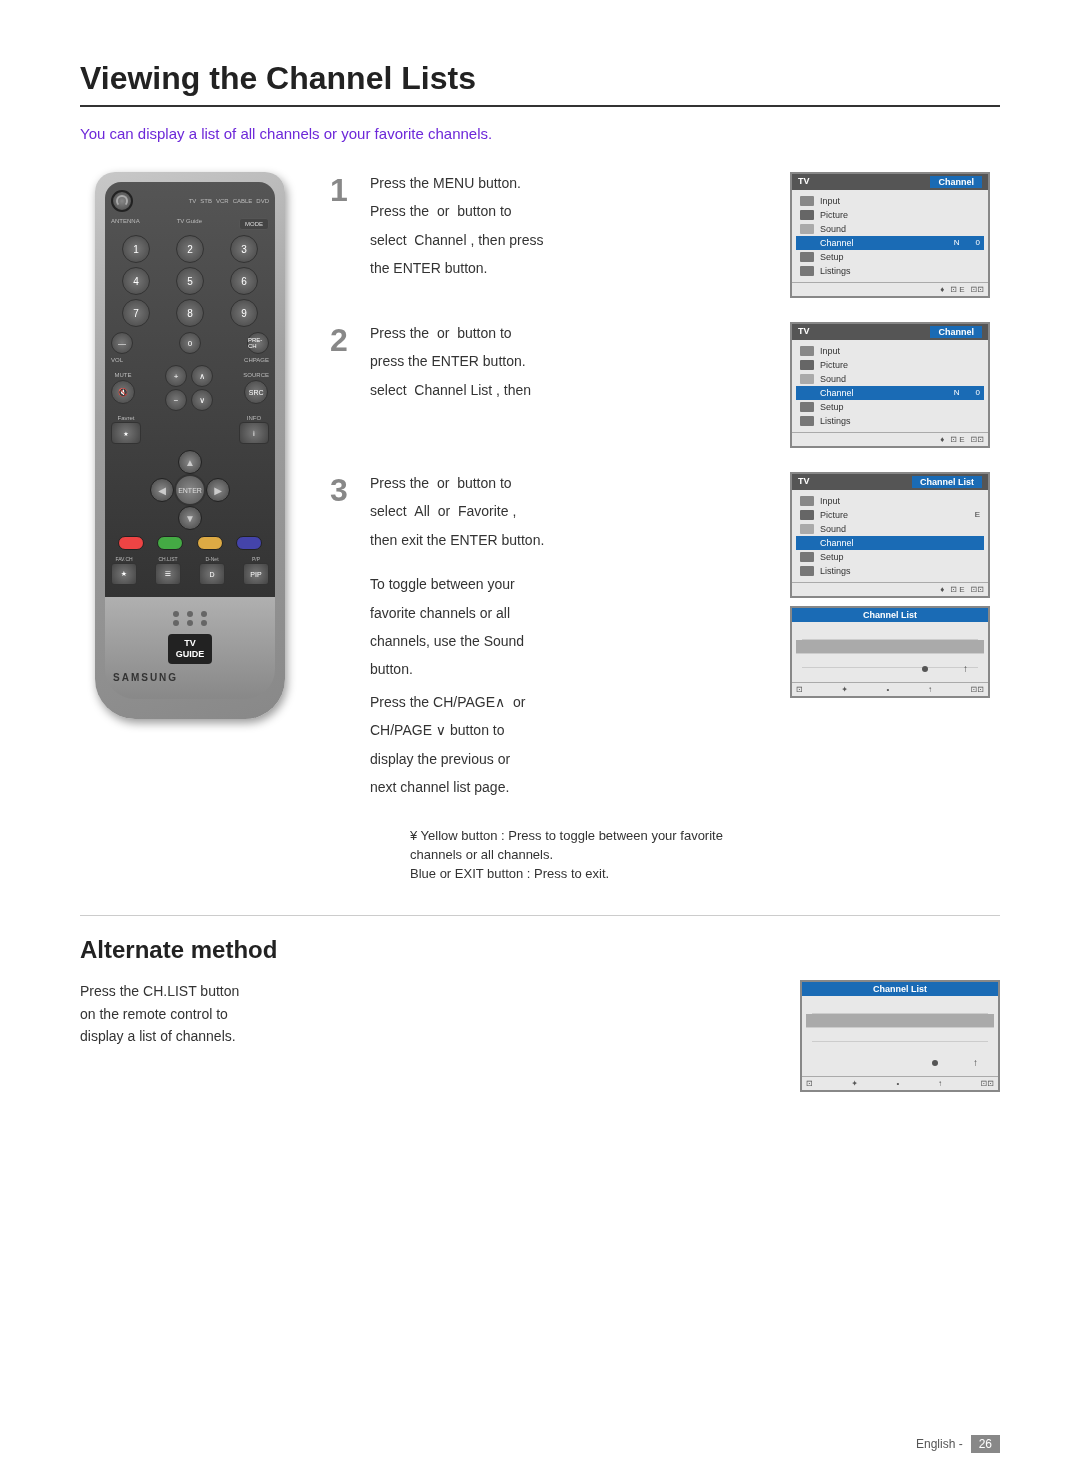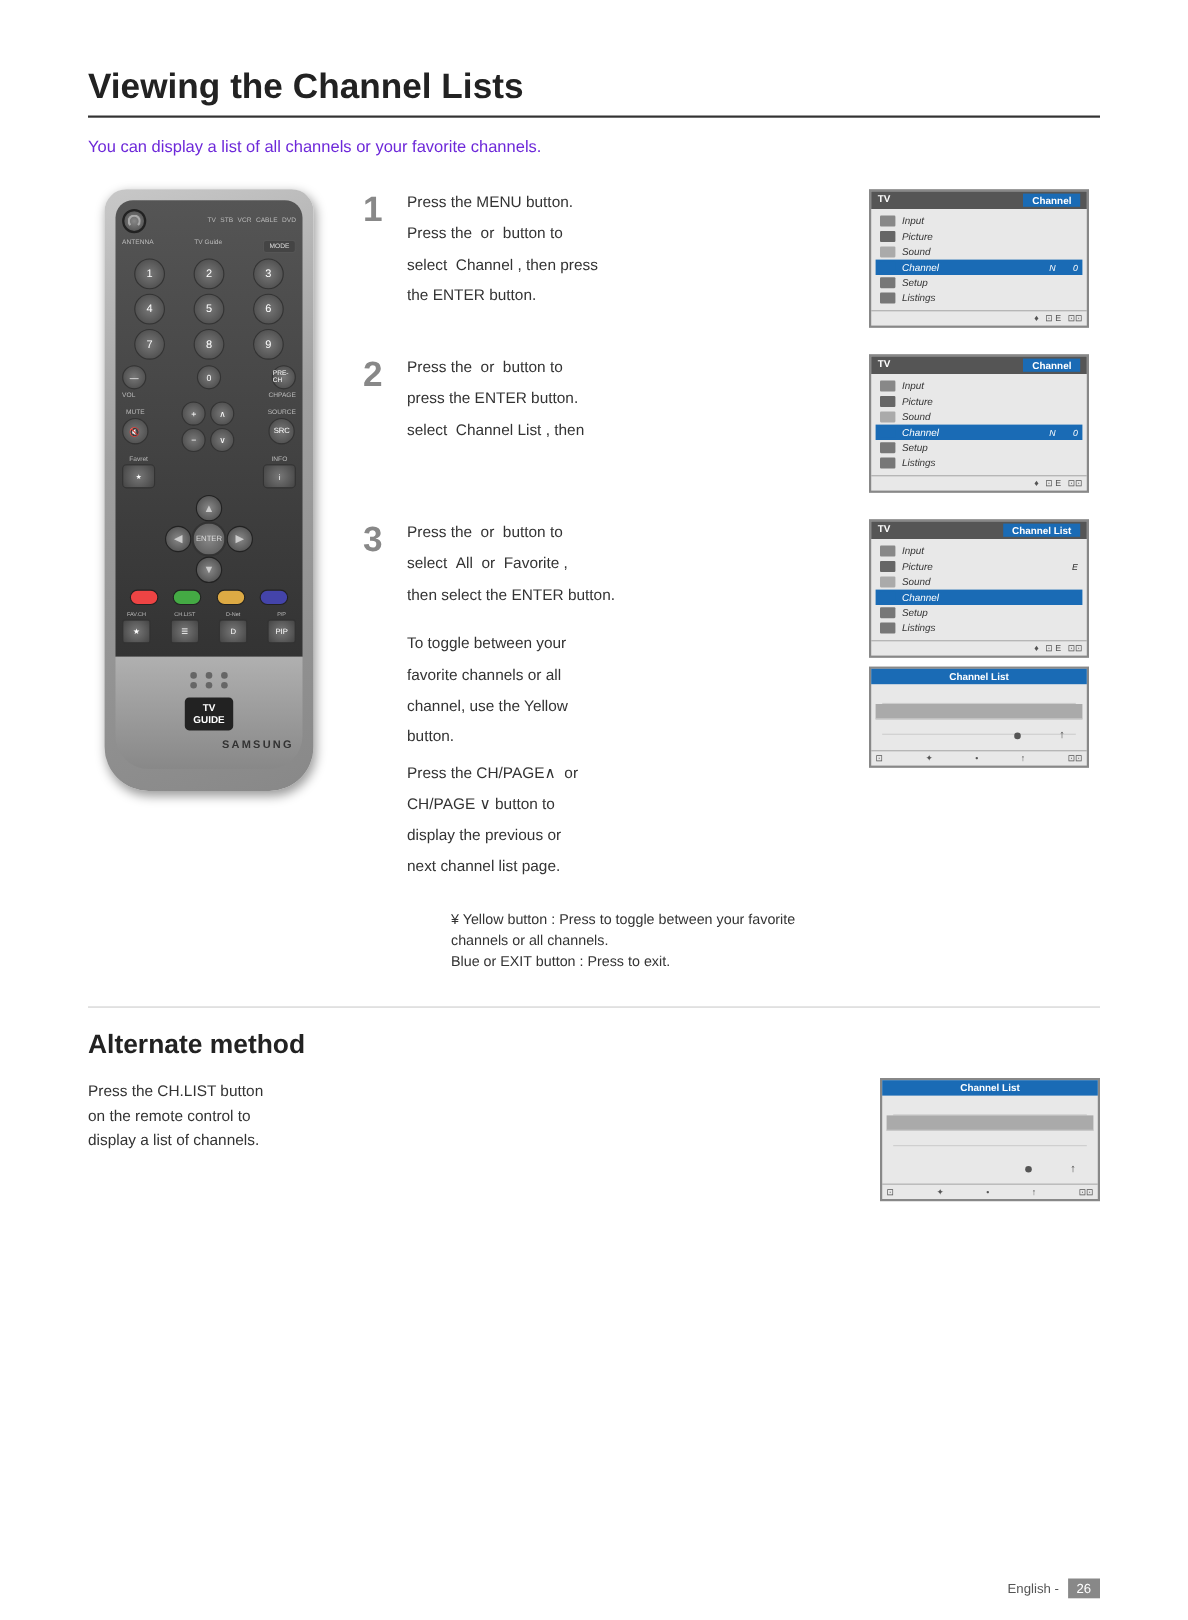--- a/index.html
+++ b/index.html
@@ -217,21 +217,21 @@
       background: #222;
       color: #fff;
       font-size: 9px;
       font-weight: bold;
       padding: 4px 8px;
       border-radius: 4px;
       line-height: 1.2;
     }
 
     .remote-samsung {
-      text-align: right;
+      text-align: left;
       font-size: 10px;
       color: #333;
       font-weight: bold;
       letter-spacing: 2px;
       margin-top: 8px;
     }
 
     
     .steps-area {
       flex: 1;
@@ -281,26 +281,25 @@
       color: #fff;
       font-size: 9px;
     }
 
     .tv-screen-menu {
       padding: 4px 8px;
     }
 
     .tv-menu-item {
       display: flex;
-      align-items: flex-end;
+      align-items: flex-start;
       gap: 6px;
       padding: 2px 0;
       font-size: 9px;
       color: #333;
-      font-style: italic;
     }
 
     .tv-menu-item.selected {
       background: #1a6bb5;
       color: #fff;
       padding: 2px 4px;
       margin: 0 -4px;
     }
 
     .tv-menu-icon {
@@ -714,27 +713,27 @@
         </div>
       </div>
 
       <div class="steps-34-area">
         <div class="steps-34-left">
           <div style="display:flex;gap:10px;margin-bottom:16px;">
             <div class="step-number">3</div>
             <div class="step-text">
               <p>Press the &nbsp;or&nbsp; button to</p>
               <p>select &nbsp;All &nbsp;or &nbsp;Favorite ,</p>
-              <p>then select the ENTER button.</p>
+              <p>then exit the ENTER button.</p>
             </div>
           </div>
           <div class="step-text" style="padding-left:40px;">
             <p>To toggle between your</p>
             <p>favorite channels or all</p>
-            <p>channel, use the Yellow</p>
+            <p>channels, use the Sound</p>
             <p>button.</p>
           </div>
           <div class="step-text" style="padding-left:40px;margin-top:10px;">
             <p>Press the CH/PAGE∧ &nbsp;or</p>
             <p>CH/PAGE ∨ button to</p>
             <p>display the previous or</p>
             <p>next channel list page.</p>
           </div>
         </div>
         <div class="steps-34-right">

